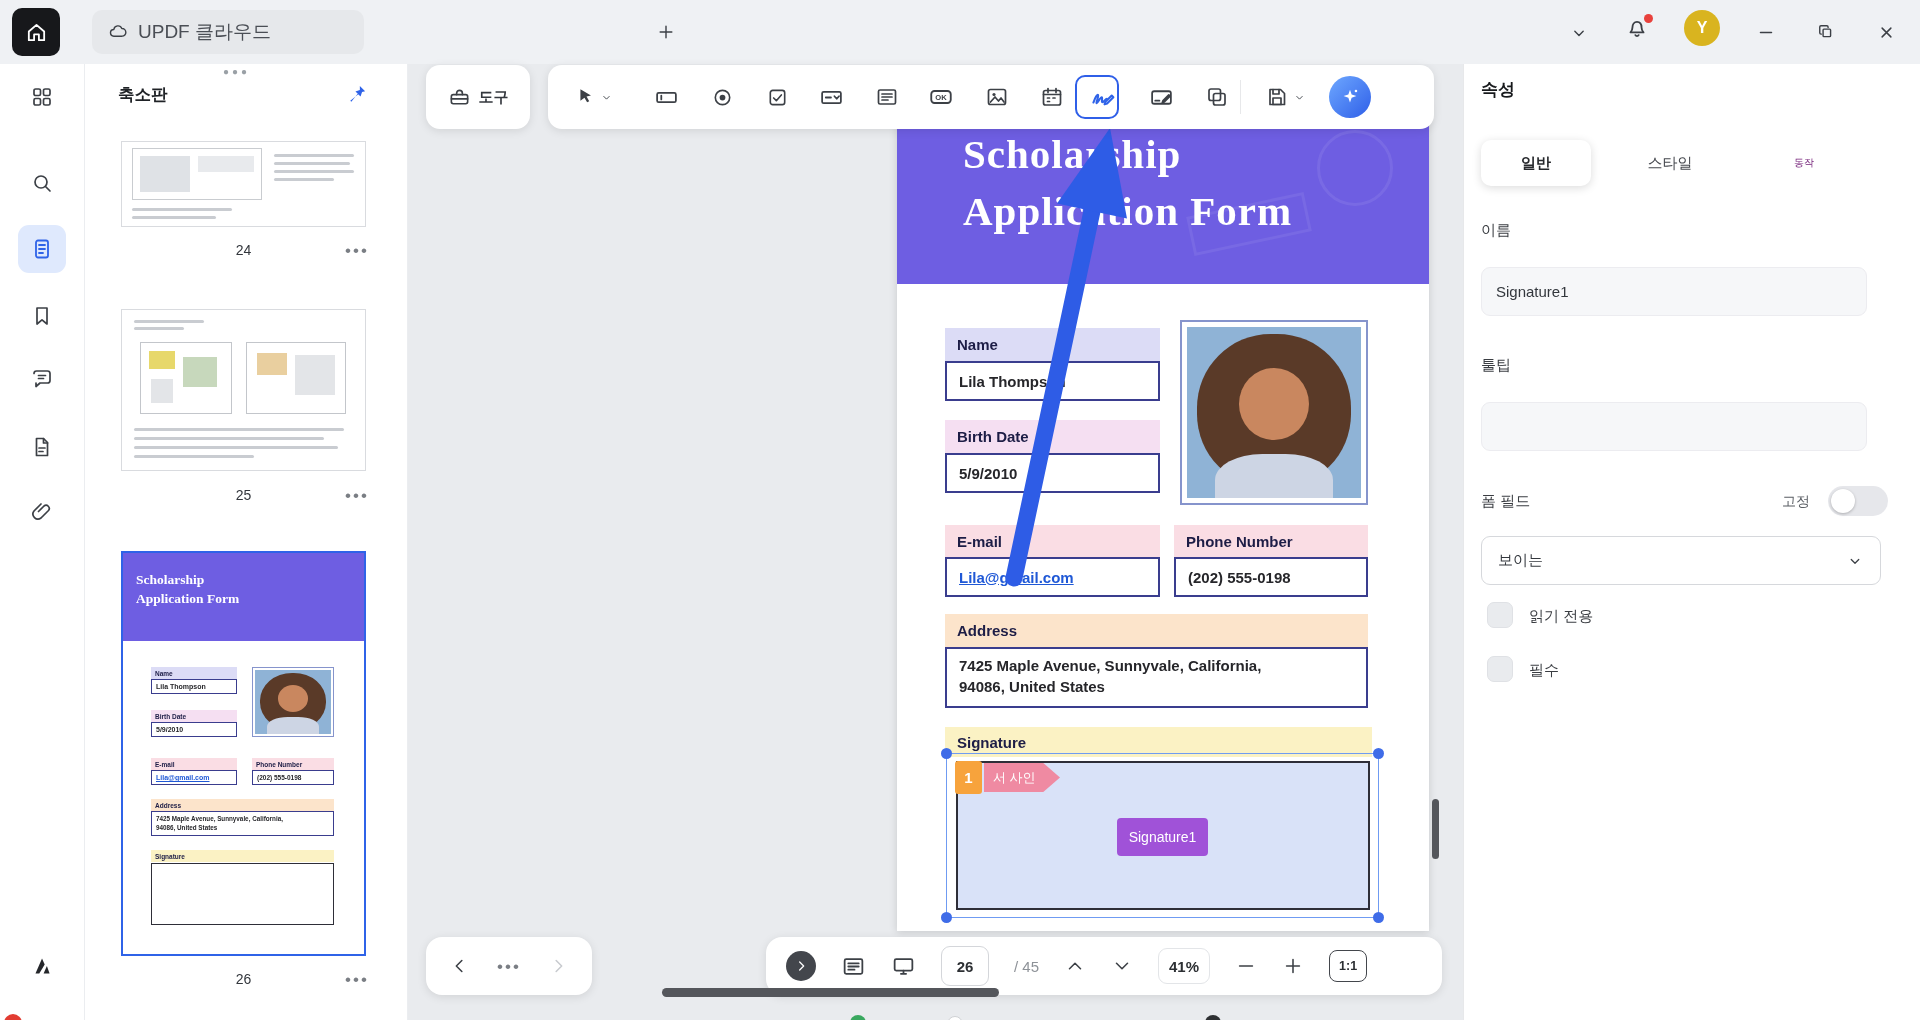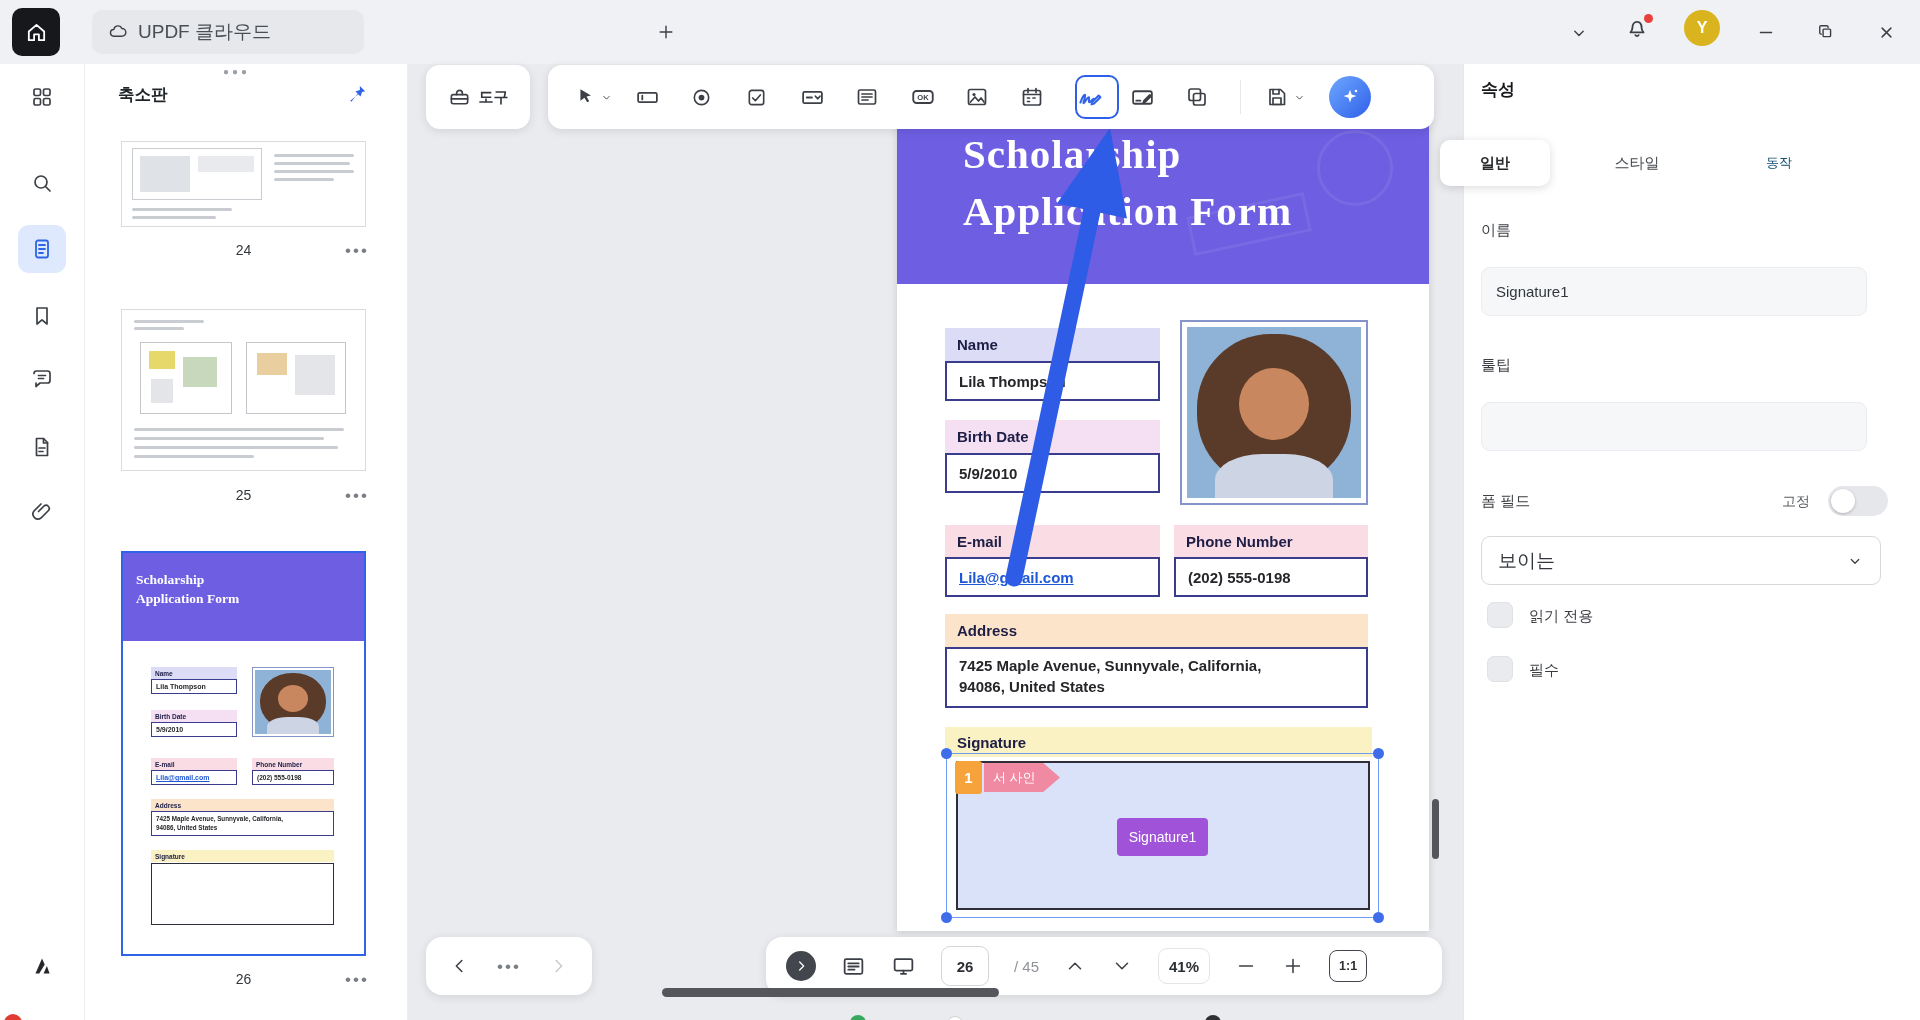--- a/index.html
+++ b/index.html
@@ -3,21 +3,21 @@
 <meta charset="utf-8">
 <style>
 *{margin:0;padding:0;box-sizing:border-box}
 html,body{width:1920px;height:1020px}
 body{font-family:"Liberation Sans","DejaVu Sans",sans-serif;background:#d4d6d9;overflow:hidden}
 .app{position:relative;width:1920px;height:1020px;background:#eff1f4;overflow:hidden}
 .abs{position:absolute}
 .f{display:flex;align-items:center}
 .fc{display:flex;align-items:center;justify-content:center}
 .pill{position:absolute;background:#fff;border-radius:14px;box-shadow:0 2px 10px rgba(0,0,0,.10)}
-.tool{width:44px;height:44px;border-radius:9px;display:flex;align-items:center;justify-content:flex-start;flex:0 0 auto}
+.tool{width:44px;height:44px;border-radius:9px;display:flex;align-items:center;justify-content:flex-end;flex:0 0 auto}
 .tool.selected{border:2.5px solid #2f5fe8;background:#fff;border-radius:10px}
 .ic{stroke:#3c4046;stroke-width:1.7;fill:none;stroke-linecap:round;stroke-linejoin:round}
 .icb{stroke:#2f63e8;stroke-width:1.8;fill:none;stroke-linecap:round;stroke-linejoin:round}
 .icw{stroke:#fff;stroke-width:1.9;fill:none;stroke-linecap:round;stroke-linejoin:round}
 .flabel{position:absolute;display:flex;align-items:center;padding:0 12px;font-weight:700;font-size:15px;color:#1d1d46}
 .finput{position:absolute;display:flex;align-items:center;padding:0 12px;background:#fff;border:2px solid #3a3d8e;font-size:15px;font-weight:600;color:#26262a}
 .mlabel{position:absolute;display:flex;align-items:center;padding:0 4px;font-weight:700;font-size:6.5px;color:#1d1d46}
 .minput{position:absolute;display:flex;align-items:center;padding:0 4px;background:#fff;border:1px solid #3a3d8e;font-size:7px;font-weight:600;color:#26262a}
 .plabel{position:absolute;font-size:15px;color:#3a3d42}
 .ppinput{position:absolute;background:#f6f7f9;border:1px solid #ececf0;border-radius:9px;padding:0 14px;font-size:15px;color:#33373d;font-family:inherit;outline:none}
@@ -415,36 +415,36 @@
         <div class="mlabel" style="left:28px;top:297px;width:183px;height:12px;background:#fbf2c4">Signature</div>
         <div class="abs" style="left:28px;top:310px;width:183px;height:62px;border:1.5px solid #2e2e38;background:#fff"></div>
       </div>
     </div>
     <div class="abs fc" style="left:36px;top:905px;width:245px;height:20px;font-size:14px;color:#33373d">26</div>
     <div class="abs dots3" style="left:260px;top:907px">•••</div>
   </div>
 
   <div class="abs" style="left:1463px;top:64px;width:457px;height:956px;background:#fff;border-left:1px solid #e7e8ea"></div>
   <div class="abs" style="left:1481px;top:78px;font-size:17px;font-weight:700;color:#17191c">속성</div>
-  <div class="abs f" style="left:1440px;top:140px;width:420px;height:46px;gap:32px">
+  <div class="abs f" style="left:1481px;top:140px;width:420px;height:46px;gap:24px">
     <div class="fc" style="width:110px;height:46px;background:#fff;border-radius:10px;box-shadow:0 2px 10px rgba(0,0,0,.14);font-size:15px;font-weight:600;color:#26282c">일반</div>
     <div class="fc" style="width:110px;height:46px;font-size:15px;color:#45484e">스타일</div>
-    <div class="fc" style="width:110px;height:46px;font-size:13px;color:#0c4a6e">동작</div>
+    <div class="fc" style="width:110px;height:46px;font-size:10px;color:#701a75">동작</div>
   </div>
   <div class="plabel" style="left:1481px;top:221px">이름</div>
   <input class="ppinput" style="left: 1481px; top: 267px; width: 386px; height: 49px;" value="Signature1">
   <div class="plabel" style="left:1481px;top:356px">툴팁</div>
   <input class="ppinput" style="left: 1481px; top: 402px; width: 386px; height: 49px;" value="">
   <div class="plabel" style="left:1481px;top:492px">폼 필드</div>
   <div class="plabel" style="left:1782px;top:493px;font-size:14px;color:#5a5e64">고정</div>
   <div class="abs" style="left:1828px;top:486px;width:60px;height:30px;border-radius:15px;background:#e6e7eb">
     <div class="abs" style="left:3px;top:3px;width:24px;height:24px;border-radius:50%;background:#fff;box-shadow:0 1px 3px rgba(0,0,0,.25)"></div>
   </div>
   <div class="abs f" style="left:1481px;top:536px;width:400px;height:49px;border:1px solid #d6d8dc;border-radius:9px;background:#fff;padding:0 16px;justify-content:space-between">
-    <span style="font-size:19px;color:#33373d">보이는</span>
+    <span style="font-size:15px;color:#33373d">보이는</span>
     <svg width="18" height="18" viewBox="0 0 24 24">
         <path class="ic" d="M7 10l5 5 5-5"></path>
       </svg>
   </div>
   <div class="abs" style="left:1487px;top:602px;width:26px;height:26px;border-radius:7px;background:#e9ebee;border:1px solid #dfe1e5"></div>
   <div class="plabel" style="left:1529px;top:607px">읽기 전용</div>
   <div class="abs" style="left:1487px;top:656px;width:26px;height:26px;border-radius:7px;background:#e9ebee;border:1px solid #dfe1e5"></div>
   <div class="plabel" style="left:1529px;top:661px">필수</div>
 
   <div class="abs" style="left:4px;top:1014px;width:18px;height:18px;border-radius:50%;background:#e23c32"></div>

